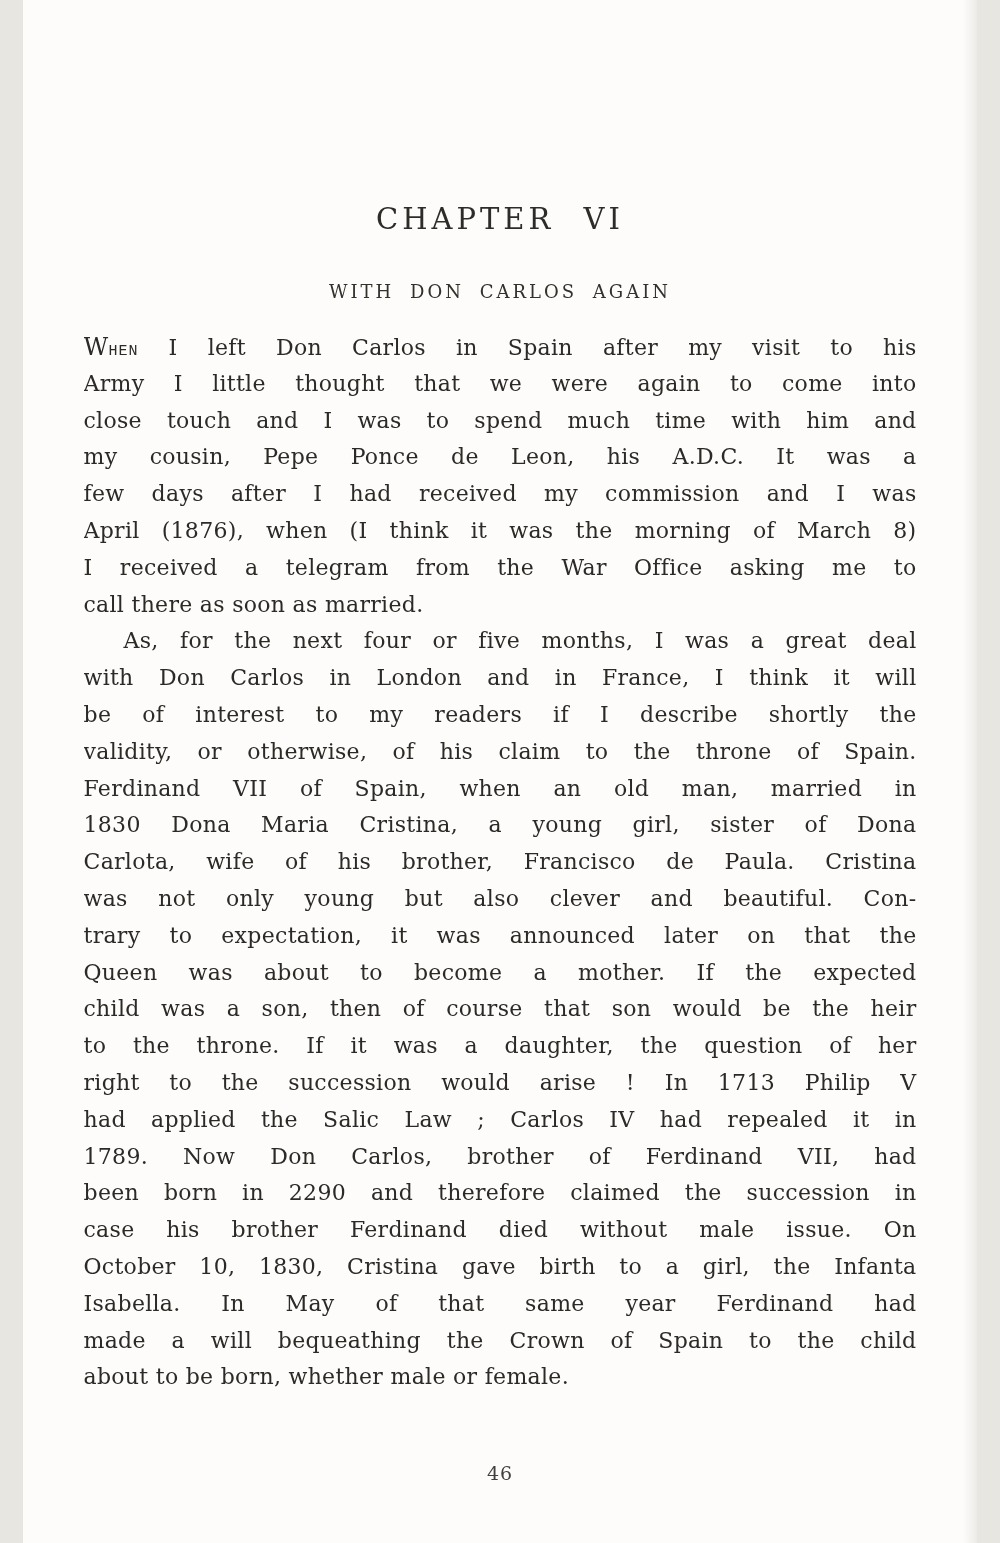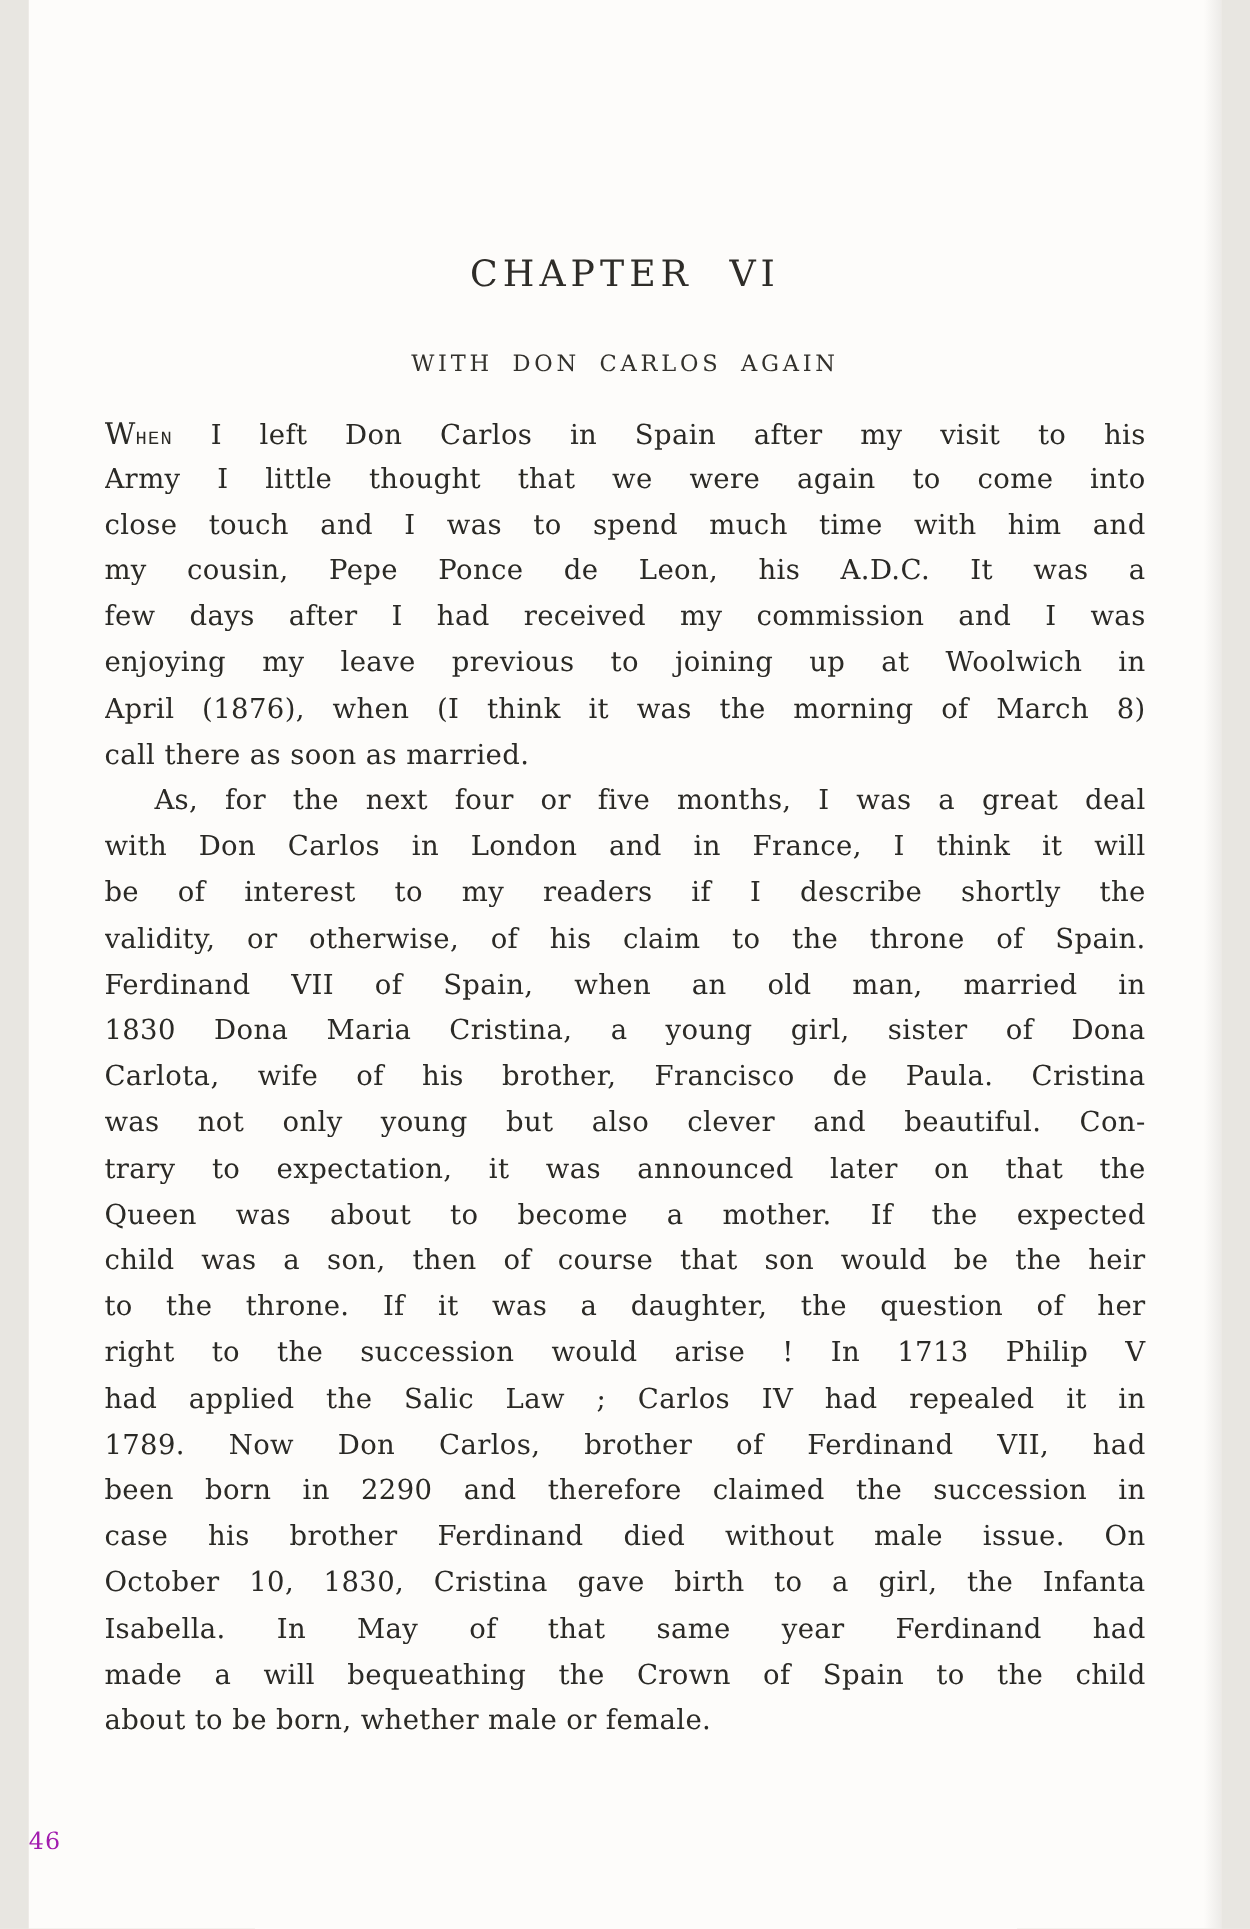--- a/index.html
+++ b/index.html
@@ -73,44 +73,45 @@
   .small-caps {
     font-variant: small-caps;
     letter-spacing: 1px;
     font-family: Liberation Mono, monospace;
   }
   .page-number {
     position: absolute;
     left: 0;
     top: 1462px;
     width: 100%;
+    text-align: center;
     font-size: 19px;
     letter-spacing: 1px;
-    color: #a21caf;
+    color: #404040;
   }
 </style>
 </head>
 <body>
 
 <div class="page">
 
   <h1 class="chapter-title">CHAPTER  VI</h1>
 
   <h2 class="chapter-subtitle">WITH  DON  CARLOS  AGAIN</h2>
 
   <div class="text-block">
 
     <div class="para">
       <div class="line"><span class="lead-cap">W</span><span class="small-caps">hen</span><span> I left Don Carlos in Spain after my visit to his</span></div>
       <div class="line">Army I little thought that we were again to come into</div>
       <div class="line">close touch and I was to spend much time with him and</div>
       <div class="line">my cousin, Pepe Ponce de Leon, his A.D.C.  It was a</div>
       <div class="line">few days after I had received my commission and I was</div>
-      <div class="line">enjoying my leave previous to joining up at Woolwich in</div>
       <div class="line">April (1876), when (I think it was the morning of March 8)</div>
+      <div class="line">I received a telegram from the War Office asking me to</div>
       <div class="line last">call there as soon as married.</div>
     </div>
 
     <div class="para">
       <div class="line indent">As, for the next four or five months, I was a great deal</div>
       <div class="line">with Don Carlos in London and in France, I think it will</div>
       <div class="line">be of interest to my readers if I describe shortly the</div>
       <div class="line">validity, or otherwise, of his claim to the throne of Spain.</div>
       <div class="line">Ferdinand VII of Spain, when an old man, married in</div>
       <div class="line">1830 Dona Maria Cristina, a young girl, sister of Dona</div>

